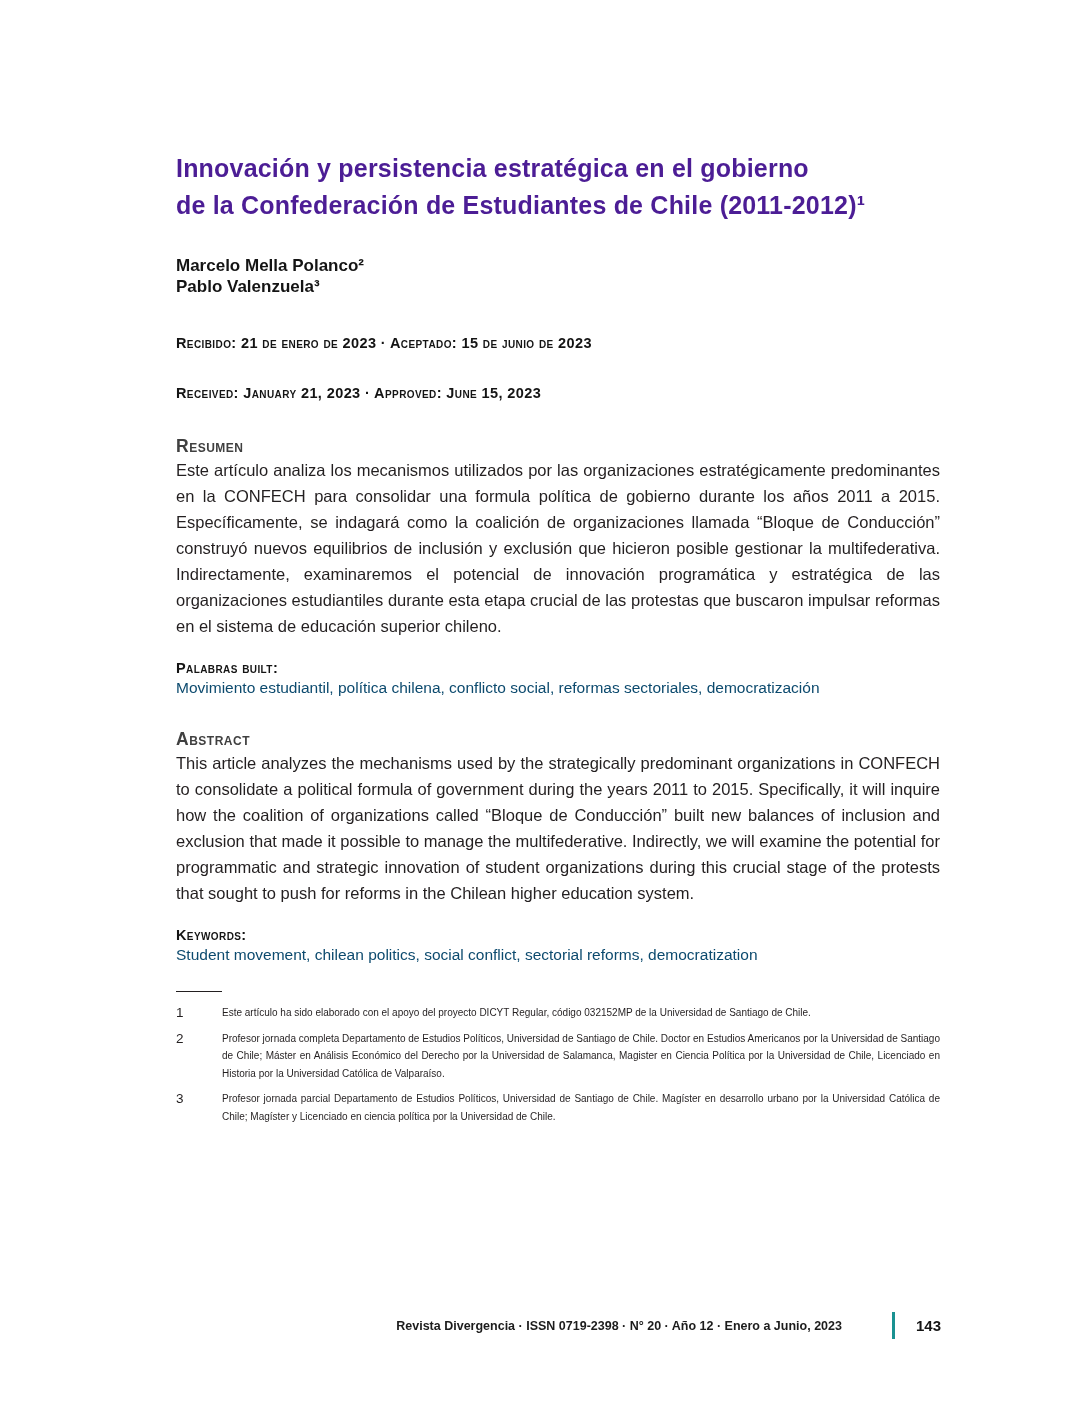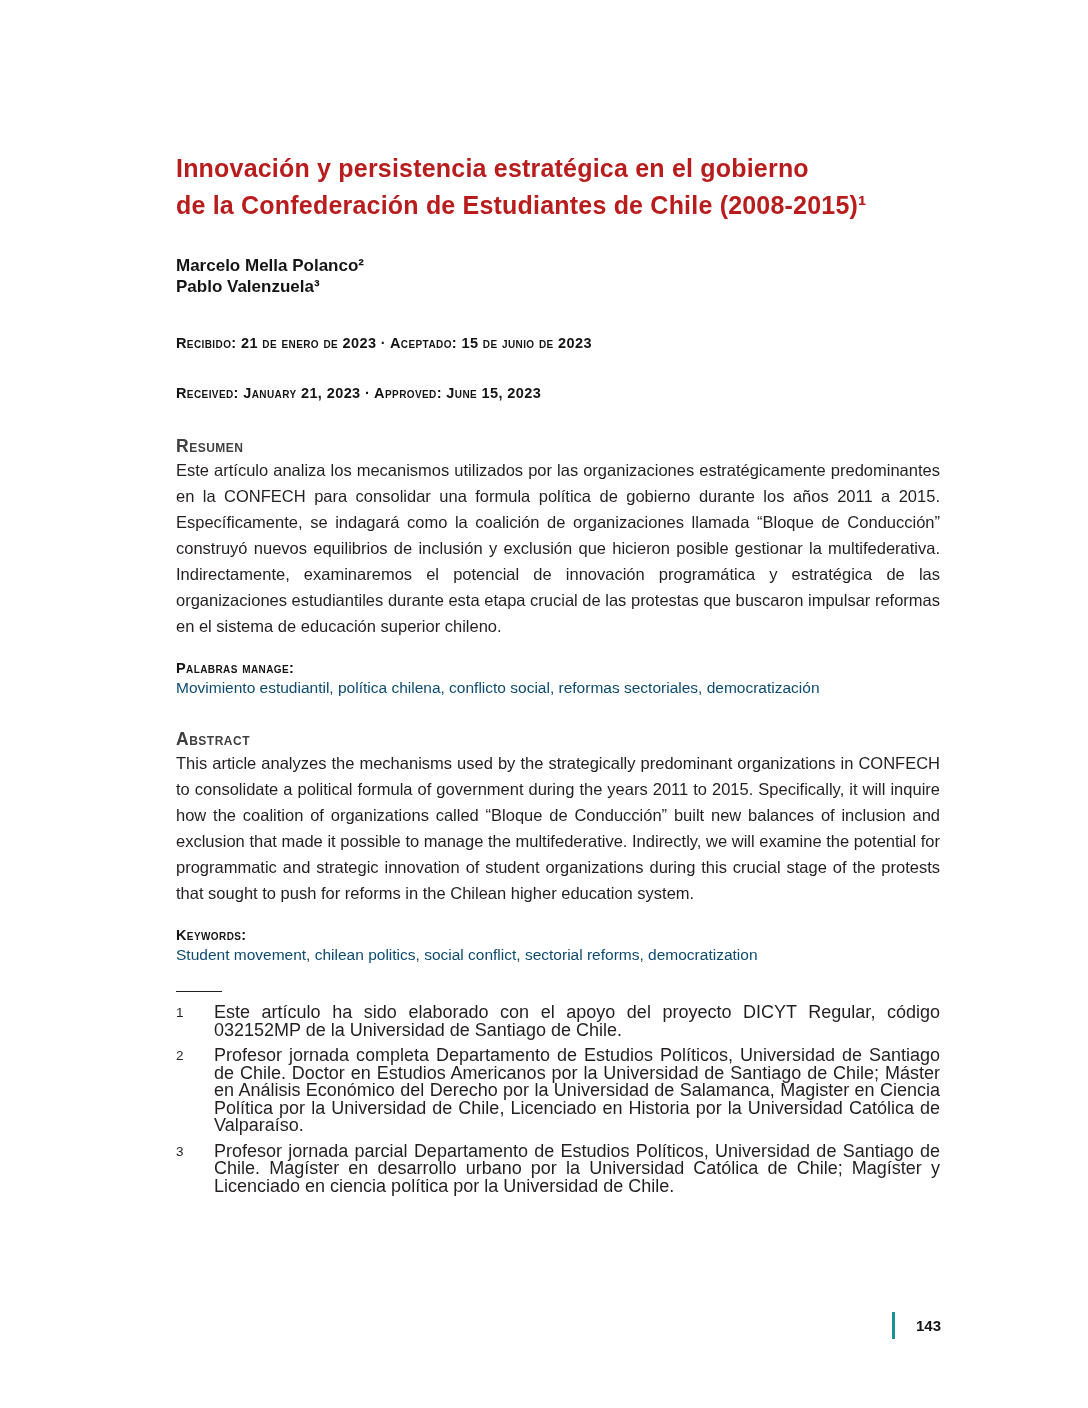--- a/index.html
+++ b/index.html
@@ -12,21 +12,21 @@
     color: #231f20;
     overflow: hidden;
   }
   .content {
     position: absolute;
     left: 176px;
     top: 150px;
     width: 764px;
   }
   .title {
-    color: #b91c1c;
+    color: #4c1d95;
     font-size: 25px;
     font-weight: 700;
     line-height: 37px;
     letter-spacing: 0.2px;
   }
   .title .line { display: block; white-space: nowrap; }
   .subtitle {
     margin-top: 21px;
     color: #4f5052;
     font-size: 19.5px;
@@ -85,23 +85,24 @@
   .footnotes { margin-top: 12px; }
   .footnote { display: flex; margin-top: 8px; }
   .footnote:first-child { margin-top: 0; }
   .fn-num {
     flex: 0 0 38px;
     font-size: 13.5px;
     line-height: 17.5px;
   }
   .fn-text {
     flex: 1;
-    font-size: 18px;
+    font-size: 10px;
     line-height: 17.5px;
     text-align: justify;
+    margin-left: 8px;
   }
   .page-footer {
     position: absolute;
     top: 1312px;
     right: 147px;
     display: flex;
     align-items: center;
   }
   .journal-line {
     font-size: 12.5px;
@@ -123,41 +124,41 @@
     color: #141414;
   }
 </style>
 </head>
 <body>
 
 <div class="content">
 
   <h1 class="title">
     <span class="line">Innovación y persistencia estratégica en el gobierno</span>
-    <span class="line">de la Confederación de Estudiantes de Chile (2008-2015)¹</span>
+    <span class="line">de la Confederación de Estudiantes de Chile (2011-2012)¹</span>
   </h1>
 
   <h2 class="subtitle">
   </h2>
 
   <div class="authors">
     <div class="author">Marcelo Mella Polanco²</div>
     <div class="author">Pablo Valenzuela³</div>
   </div>
 
   <div class="dates">
     <div class="date-line sc">Recibido: 21 de enero de 2023 · Aceptado: 15 de junio de 2023</div>
     <div class="date-line sc">Received: January 21, 2023 · Approved: June 15, 2023</div>
   </div>
 
   <h3 class="section-heading">Resumen</h3>
 
   <p class="body-text">Este artículo analiza los mecanismos utilizados por las organizaciones estratégicamente predominantes en la CONFECH para consolidar una formula política de gobierno durante los años 2011 a 2015. Específicamente, se indagará como la coalición de organizaciones llamada “Bloque de Conducción” construyó nuevos equilibrios de inclusión y exclusión que hicieron posible gestionar la multifederativa. Indirectamente, examinaremos el potencial de innovación programática y estratégica de las organizaciones estudiantiles durante esta etapa crucial de las protestas que buscaron impulsar reformas en el sistema de educación superior chileno.</p>
 
-  <div class="kw-label sc">Palabras manage:</div>
+  <div class="kw-label sc">Palabras built:</div>
   <div class="kw-line">Movimiento estudiantil, política chilena, conflicto social, reformas sectoriales, democratización</div>
 
   <h3 class="section-heading">Abstract</h3>
 
   <p class="body-text">This article analyzes the mechanisms used by the strategically predominant organizations in CONFECH to consolidate a political formula of government during the years 2011 to 2015. Specifically, it will inquire how the coalition of organizations called “Bloque de Conducción” built new balances of inclusion and exclusion that made it possible to manage the multifederative. Indirectly, we will examine the potential for programmatic and strategic innovation of student organizations during this crucial stage of the protests that sought to push for reforms in the Chilean higher education system.</p>
 
   <div class="kw-label sc">Keywords:</div>
   <div class="kw-line">Student movement, chilean politics, social conflict, sectorial reforms, democratization</div>
 
   <div class="fn-rule"></div>
@@ -173,15 +174,16 @@
     </div>
     <div class="footnote">
       <span class="fn-num">3</span>
       <span class="fn-text">Profesor jornada parcial Departamento de Estudios Políticos, Universidad de Santiago de Chile. Magíster en desarrollo urbano por la Universidad Católica de Chile; Magíster y Licenciado en ciencia política por la Universidad de Chile.</span>
     </div>
   </div>
 
 </div>
 
 <footer class="page-footer">
+  <span class="journal-line">Revista Divergencia · ISSN 0719-2398 · N° 20 · Año 12 · Enero a Junio, 2023</span>
   <span class="footer-bar"></span>
   <span class="page-num">143</span>
 </footer>
 
 </body></html>

